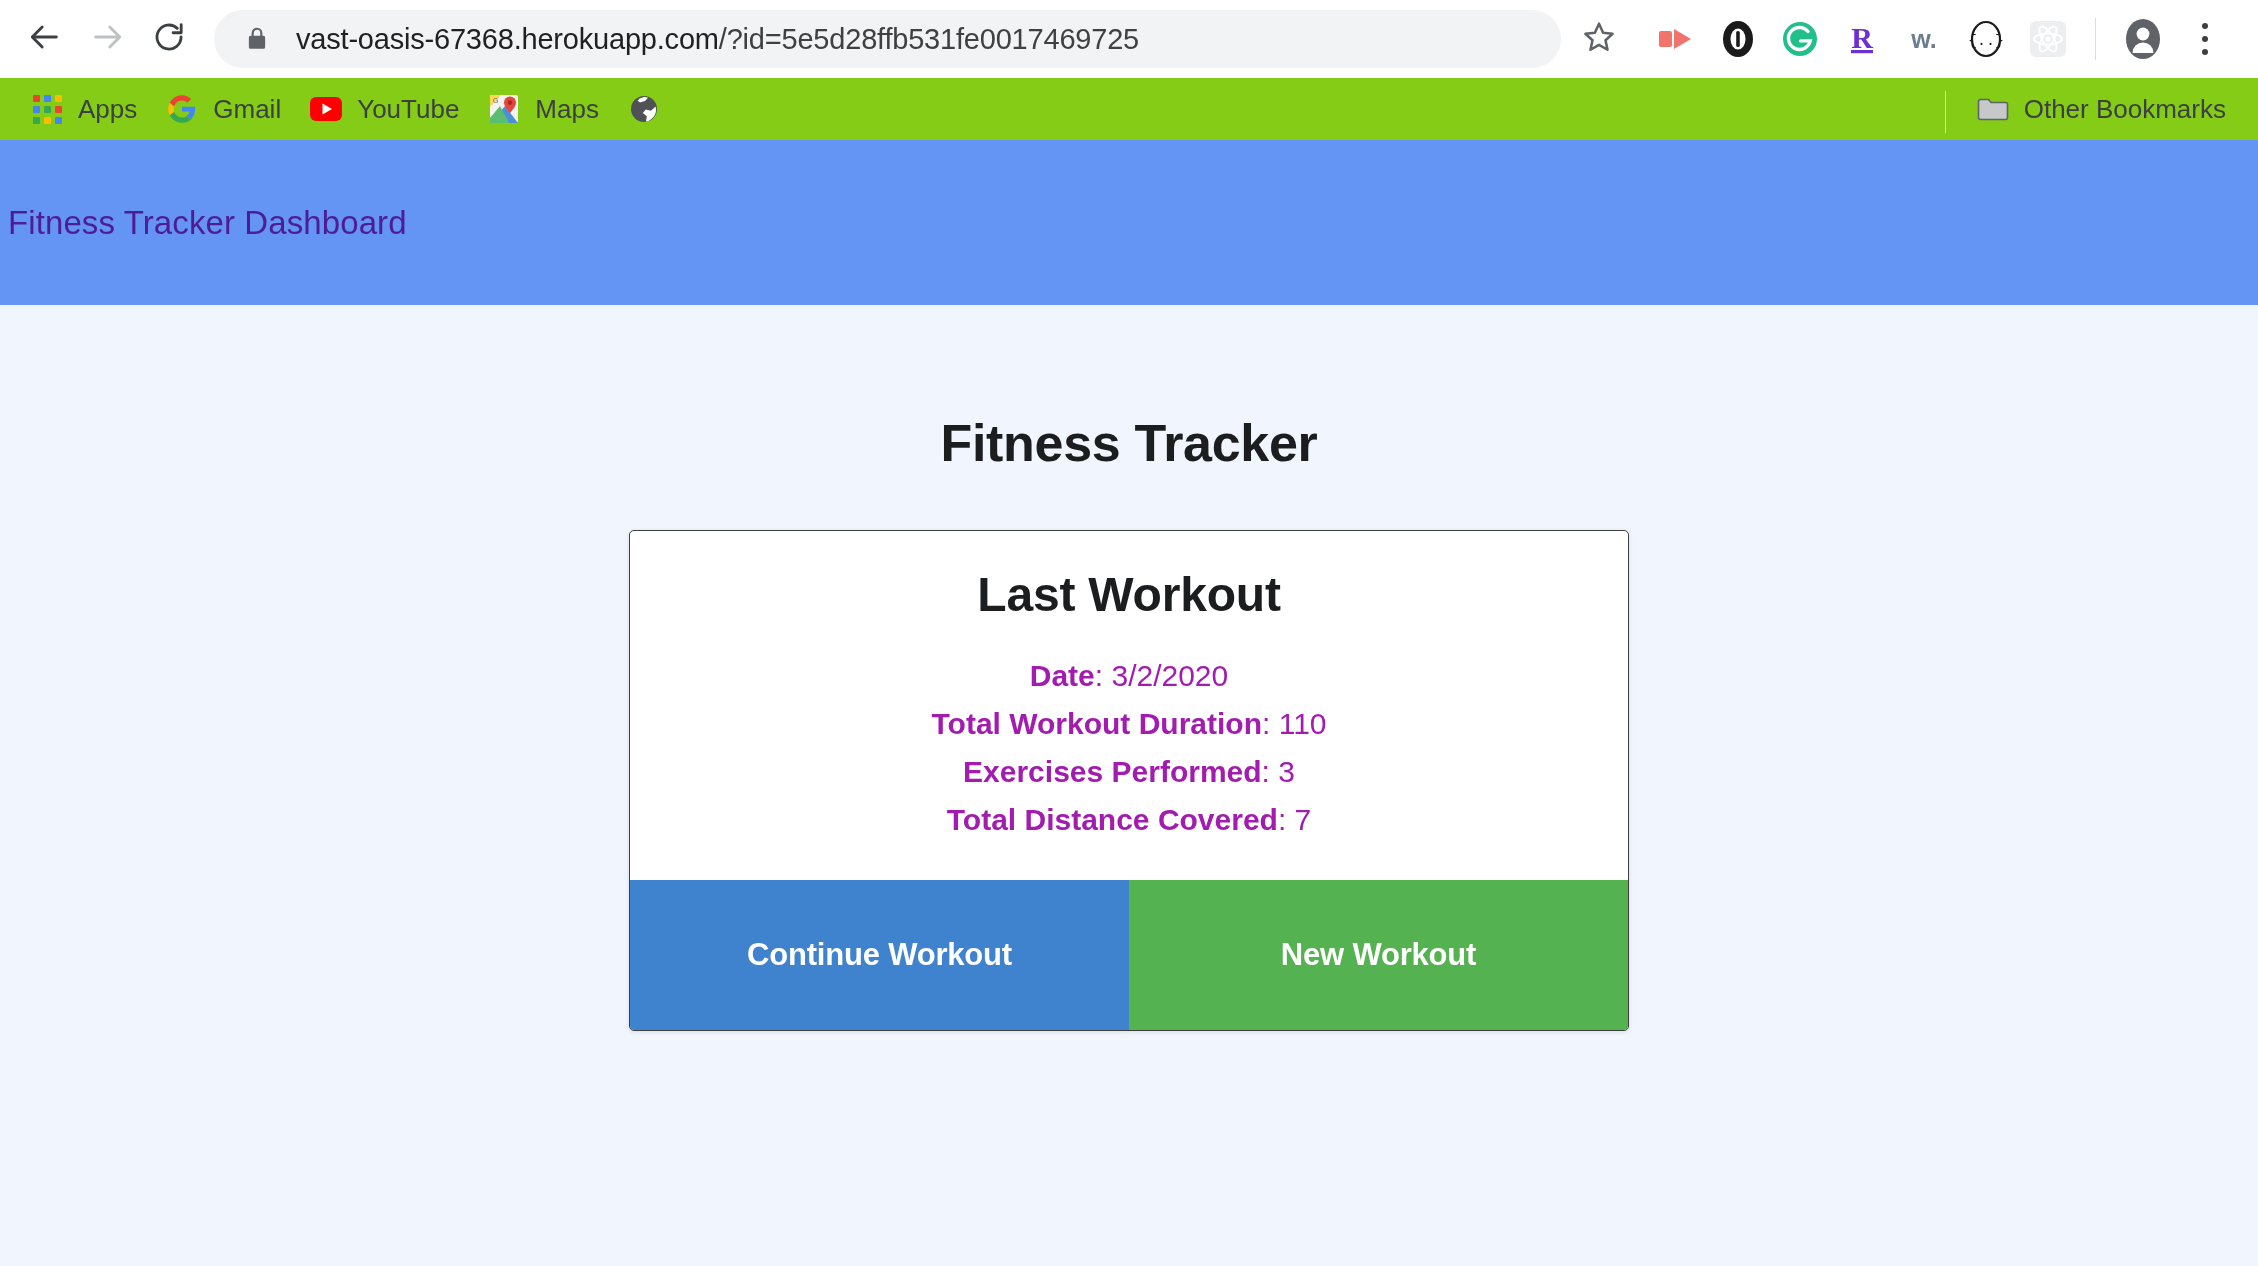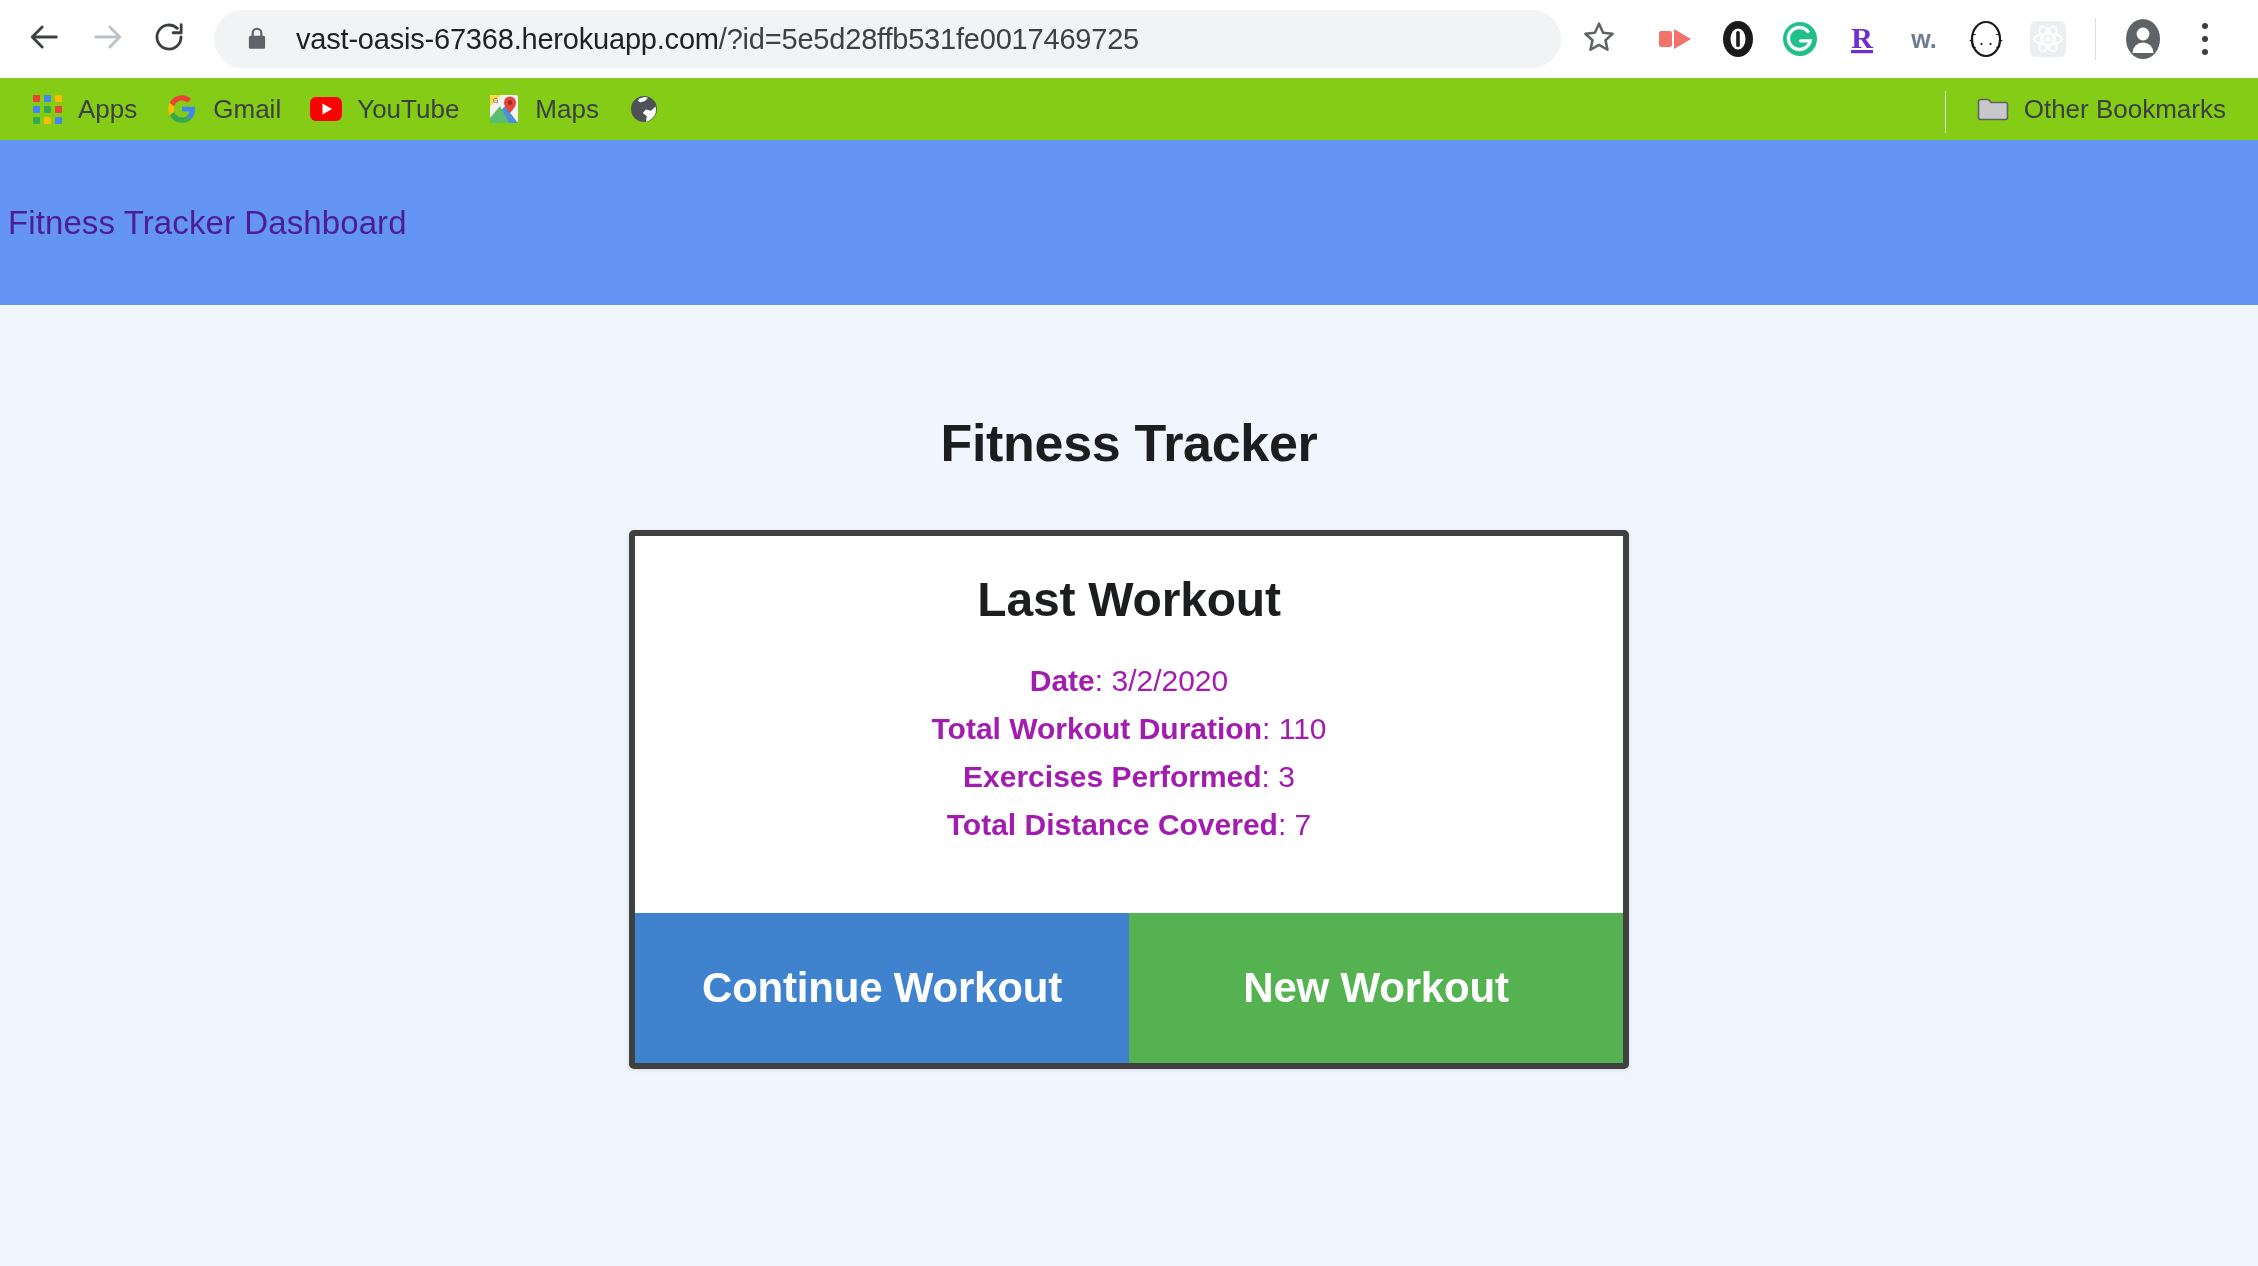--- a/index.html
+++ b/index.html
@@ -148,21 +148,21 @@
     font-weight: bold;
     color: #1b1d1f;
     margin-top: 108px;
     letter-spacing: -0.3px;
   }
 
   .card {
     width: 1000px;
     margin: 57px auto 0 auto;
     background: #ffffff;
-    border: 6px solid #404040;
+    border: 1px solid #404040;
     border-radius: 5px;
     box-shadow: 0 1px 4px rgba(60, 64, 67, 0.14);
     overflow: hidden;
   }
 
   .card-body {
     padding: 36px 30px 36px 30px;
     text-align: center;
   }
 
@@ -181,26 +181,25 @@
     font-weight: 400;
   }
   .stat-label { font-weight: bold; }
 
   .card-actions { display: flex; width: 100%; }
   .card-btn {
     flex: 1 1 50%;
     height: 150px;
     border: none;
     color: #ffffff;
-    font-size: 42px;
+    font-size: 31px;
     font-weight: bold;
     font-family: "Liberation Sans", sans-serif;
     cursor: pointer;
     letter-spacing: -0.2px;
-    margin-top: 28px;
   }
   .btn-continue { background: #3f83ce; }
   .btn-new { background: #55b251; }
 </style>
 </head>
 <body>
 
 <div class="browser-chrome">
 
   <div class="toolbar">

